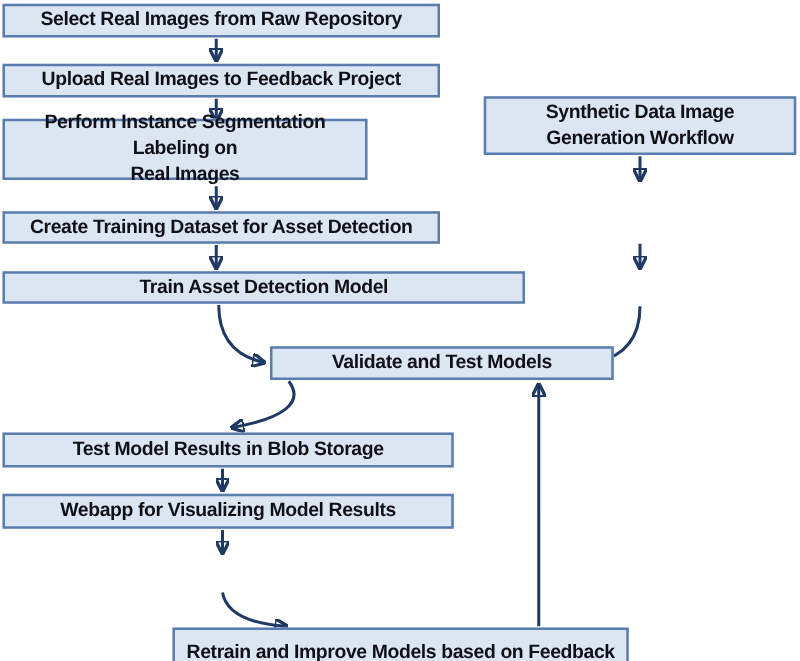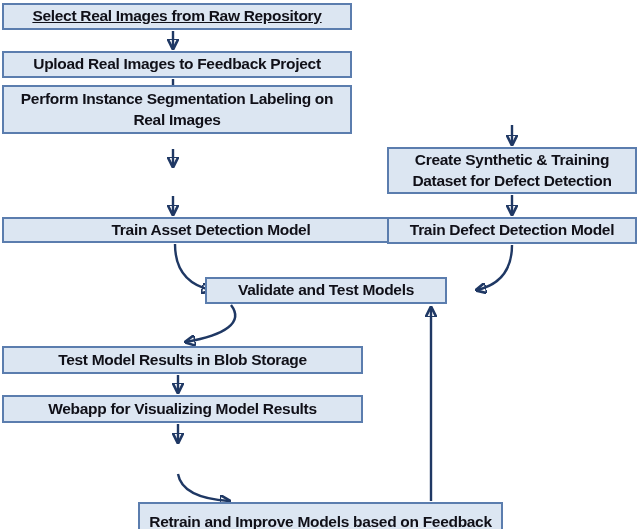--- a/index.html
+++ b/index.html
@@ -58,37 +58,37 @@
     <path d="M512,195 L512,214" marker-end="url(#ah)"></path>
     <path d="M175,244 C175,266 184,284 211,290" marker-end="url(#ah)"></path>
     <path d="M512,245 C512,266 503,284 477,290" marker-end="url(#ah)"></path>
     <path d="M231,305 C244,322 226,335 186,342" marker-end="url(#ah)"></path>
     <path d="M178,375 L178,392" marker-end="url(#ah)"></path>
     <path d="M178,424 L178,442" marker-end="url(#ah)"></path>
     <path d="M178,474 C181,491 199,499 229,501" marker-end="url(#ah)"></path>
     <path d="M431,501 L431,308" marker-end="url(#ah)"></path>
   </svg>
 
-  <div class="node" style="left:2px; top:3px; width:350px; height:27px;text-decoration:underline;">Select Real Images from Raw Repository</div>
+  <div class="node" style="left:2px; top:3px; width:350px; height:27px;">Select Real Images from Raw Repository</div>
 
   <div class="node" style="left:2px; top:51px; width:350px; height:27px;">Upload Real Images to Feedback Project</div>
 
-  <div class="node" style="left:2px; top:85px; width:350px; height:49px;">Perform Instance Segmentation Labeling on
+  <div class="node" style="left:2px; top:95px; width:292px; height:49px;">Perform Instance Segmentation Labeling on
 Real Images</div>
 
+  <div class="node" style="left:2px; top:169px; width:350px; height:26px;">Create Training Dataset for Asset Detection</div>
 
   <div class="node" style="left:2px; top:217px; width:418px; height:26px;">Train Asset Detection Model</div>
 
+  <div class="node" style="left:387px; top:77px; width:250px; height:47px;">Synthetic Data Image
+Generation Workflow</div>
 
-  <div class="node" style="left:387px; top:147px; width:250px; height:47px;">Create Synthetic &amp; Training
-Dataset for Defect Detection</div>
 
-  <div class="node" style="left:387px; top:217px; width:250px; height:27px;">Train Defect Detection Model</div>
 
-  <div class="node" style="left:205px; top:277px; width:242px; height:27px;">Validate and Test Models</div>
+  <div class="node" style="left:216px; top:277px; width:275px; height:27px;">Validate and Test Models</div>
 
   <div class="node" style="left:2px; top:346px; width:361px; height:28px;">Test Model Results in Blob Storage</div>
 
   <div class="node" style="left:2px; top:395px; width:361px; height:28px;">Webapp for Visualizing Model Results</div>
 
 
   <div class="node" style="left:138px; top:502px; width:365px; height:41px;">Retrain and Improve Models based on Feedback</div>
 
 </div>
 

